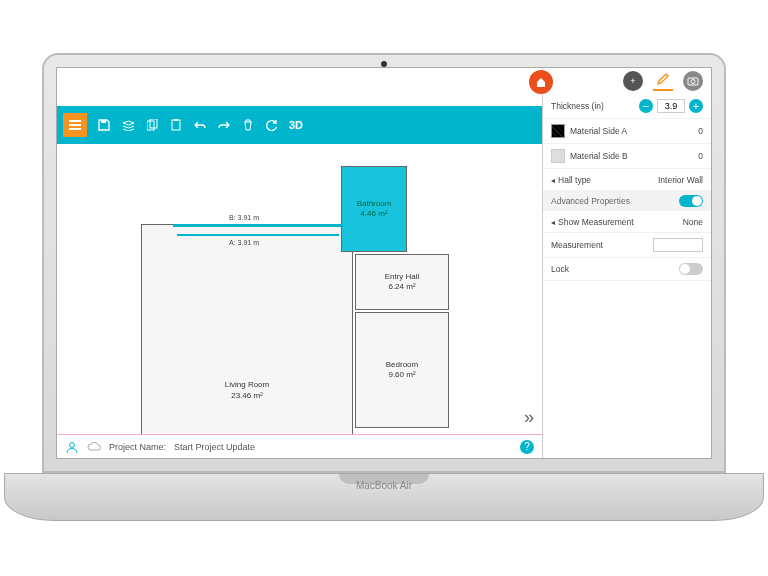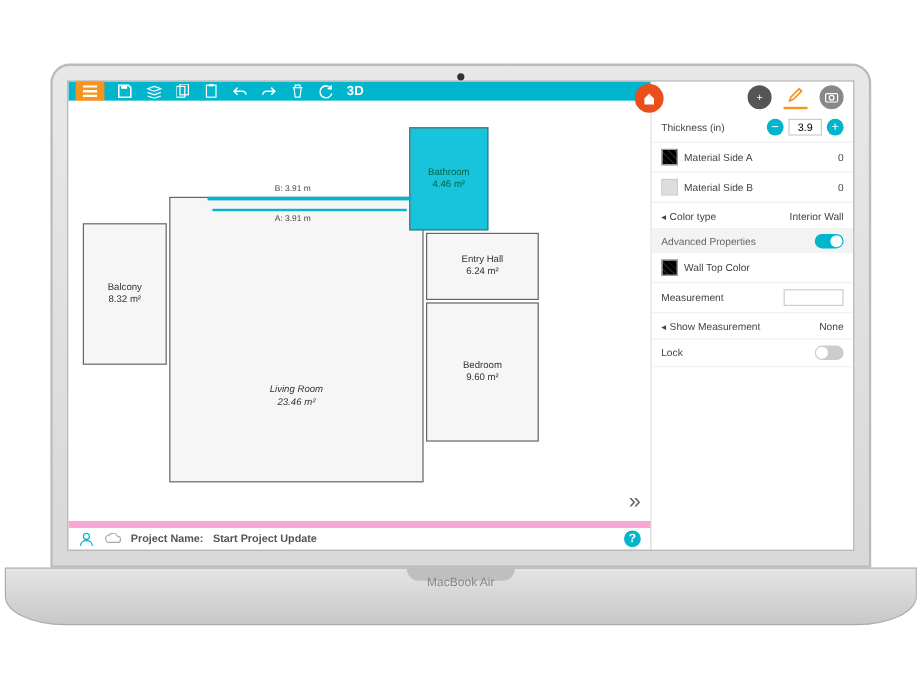--- a/index.html
+++ b/index.html
@@ -7,36 +7,36 @@
   .laptop { width: 684px; height: 470px; position: relative; }
   .bezel { width: 100%; height: 420px; border: 2px solid #bbb; border-radius: 16px 16px 0 0; background: linear-gradient(#e8e8e8,#d8d8d8); padding: 12px; position: relative; }
   .bezel::before { content:""; position:absolute; top:6px; left:50%; width:6px; height:6px; background:#333; border-radius:50%; transform:translateX(-50%); }
   .screen { width:100%; height:100%; background:#fff; border:1px solid #aaa; display:flex; flex-direction:column; overflow:hidden; }
   .base { height:48px; width:760px; margin-left:-38px; background:linear-gradient(#e4e4e4,#c8c8c8); border:1px solid #aaa; border-radius:0 0 50px 50px / 0 0 24px 24px; position:relative; }
   .base::after { content:"MacBook Air"; position:absolute; top:6px; left:50%; transform:translateX(-50%); color:#888; font-size:10px; }
   .notch { position:absolute; top:0; left:50%; transform:translateX(-50%); width:90px; height:10px; background:#bfbfbf; border-radius:0 0 10px 10px; }
 
   .app { flex:1; display:flex; }
   .main { flex:1; display:flex; flex-direction:column; border-right:1px solid #ccc; }
-  .toolbar { height:16px; background:#00b5cc; display:flex; align-items:center; gap:10px; padding:0 6px; }
+  .toolbar { height:38px; background:#00b5cc; display:flex; align-items:center; gap:10px; padding:0 6px;margin-top:38px; }
   .menu-btn { width:24px; height:24px; background:#f7931e; display:flex; align-items:center; justify-content:center; cursor:pointer; }
   .ticon { width:14px; height:14px; display:inline-flex; align-items:center; justify-content:center; color:#fff; font-size:12px; cursor:pointer; }
   .t3d { color:#fff; font-weight:bold; font-size:11px; }
 
   .canvas { flex:1; background:#fff; position:relative; overflow:hidden; }
   .plan { position:absolute; inset:18px 12px 28px 12px; }
   .room { position:absolute; border:1.5px solid #666; background:#f6f6f6; }
   .room-label { position:absolute; left:50%; top:50%; transform:translate(-50%,-50%); text-align:center; font-size:8px; color:#333; line-height:1.3; }
   .bathroom { background:#18c4db;margin-left:20px; }
   .selwallB { position:absolute; left:104px; top:62px; width:170px; height:3px; background:#00b5cc; }
   .selwallA { position:absolute; left:108px; top:72px; width:162px; height:2px; background:#00b5cc; }
   .dimtxt { position:absolute; font-size:7px; color:#444; }
   .chev-next { position:absolute; right:8px; bottom:6px; font-size:18px; color:#666; cursor:pointer; }
 
-  .statusbar { height:24px; border-top:6px solid #f9a8d4; display:flex; align-items:center; padding:0 8px; gap:8px; font-size:9px; color:#555;font-weight:bold; }
+  .statusbar { height:24px; border-top:1px solid #f9a8d4; display:flex; align-items:center; padding:0 8px; gap:8px; font-size:9px; color:#555; }
   .statusbar .spacer { flex:1; }
   .help-dot { width:14px; height:14px; border-radius:50%; background:#00b5cc; color:#fff; display:flex; align-items:center; justify-content:center; font-size:10px; cursor:pointer; }
 
   .sidepanel { width:168px; background:#fff; display:flex; flex-direction:column; font-size:9px; }
   .side-head { height:26px; display:flex; align-items:center; justify-content:flex-end; gap:10px; padding:0 8px; position:relative; }
   .circ { width:20px; height:20px; border-radius:50%; display:flex; align-items:center; justify-content:center; cursor:pointer; }
   .circ.add { background:#555; color:#fff; }
   .circ.pencil { color:#f7931e; border-bottom:2px solid #f7931e; border-radius:0; padding-bottom:2px; }
   .circ.cam { background:#888; color:#fff; }
   .home-badge { position:absolute; left:-14px; top:2px; width:24px; height:24px; border-radius:50%; background:#e94e1b; color:#fff; display:flex; align-items:center; justify-content:center; }
@@ -117,25 +117,22 @@
                   <path d="M10 4a5 5 0 10.5 4" fill="none" stroke="#fff" stroke-width="1.3"></path>
                   <path d="M10 1v3H7" fill="none" stroke="#fff" stroke-width="1.3"></path>
                 </svg>
               </span>
             <span class="t3d">3D</span>
           </div>
 
           <div class="canvas">
             <div class="plan">
 
-              <div class="room" style="left:0;top:84px;width:70px;height:118px;">
-                <div class="room-label"><span>Balcony</span><br><span>8.32 m²</span></div>
-              </div>
-
-              <div class="room" style="left:72px;top:62px;width:212px;height:238px;font-style:italic;">
+
+              <div class="room" style="left:72px;top:62px;width:212px;height:238px;">
                 <div class="room-label" style="top:70%;"><span>Living Room</span><br><span>23.46 m²</span></div>
               </div>
 
               <div class="room bathroom" style="left:252px;top:4px;width:66px;height:86px;">
                 <div class="room-label" style="color:#064;"><span>Bathroom</span><br><span>4.46 m²</span></div>
               </div>
 
               <div class="room" style="left:286px;top:92px;width:94px;height:56px;">
                 <div class="room-label"><span>Entry Hall</span><br><span>6.24 m²</span></div>
               </div>
@@ -210,44 +207,38 @@
           </div>
           <div class="prop-row">
             <div class="mat-row">
                 <span class="swatch grid"></span>
                 <span class="lbl">Material Side B</span>
               </div>
             <span class="lbl">0</span>
           </div>
 
           <div class="prop-row">
-            <span class="lbl"><span class="caret">◂</span><span>Color type</span></span>
+            <span class="lbl"><span class="caret">◂</span><span>Hall type</span></span>
             <span class="lbl">Interior Wall</span>
           </div>
 
           <div class="section-hdr">
             <span>Advanced Properties</span>
             <span class="toggle"></span>
           </div>
 
-          <div class="prop-row">
-            <div class="mat-row">
-                <span class="swatch black"></span>
-                <span class="lbl">Wall Top Color</span>
-              </div>
+
+          <div class="prop-row">
+            <span class="lbl"><span class="caret">◂</span><span>Show Measurement</span></span>
+            <span class="lbl">None</span>
           </div>
 
           <div class="prop-row">
             <span class="lbl">Measurement</span>
             <input class="small-input" value="" style="">
-          </div>
-
-          <div class="prop-row">
-            <span class="lbl"><span class="caret">◂</span><span>Show Measurement</span></span>
-            <span class="lbl">None</span>
           </div>
 
           <div class="prop-row">
             <span class="lbl">Lock</span>
             <span class="toggle off"></span>
           </div>
         </div>
       </div>
     </div>
   </div>

